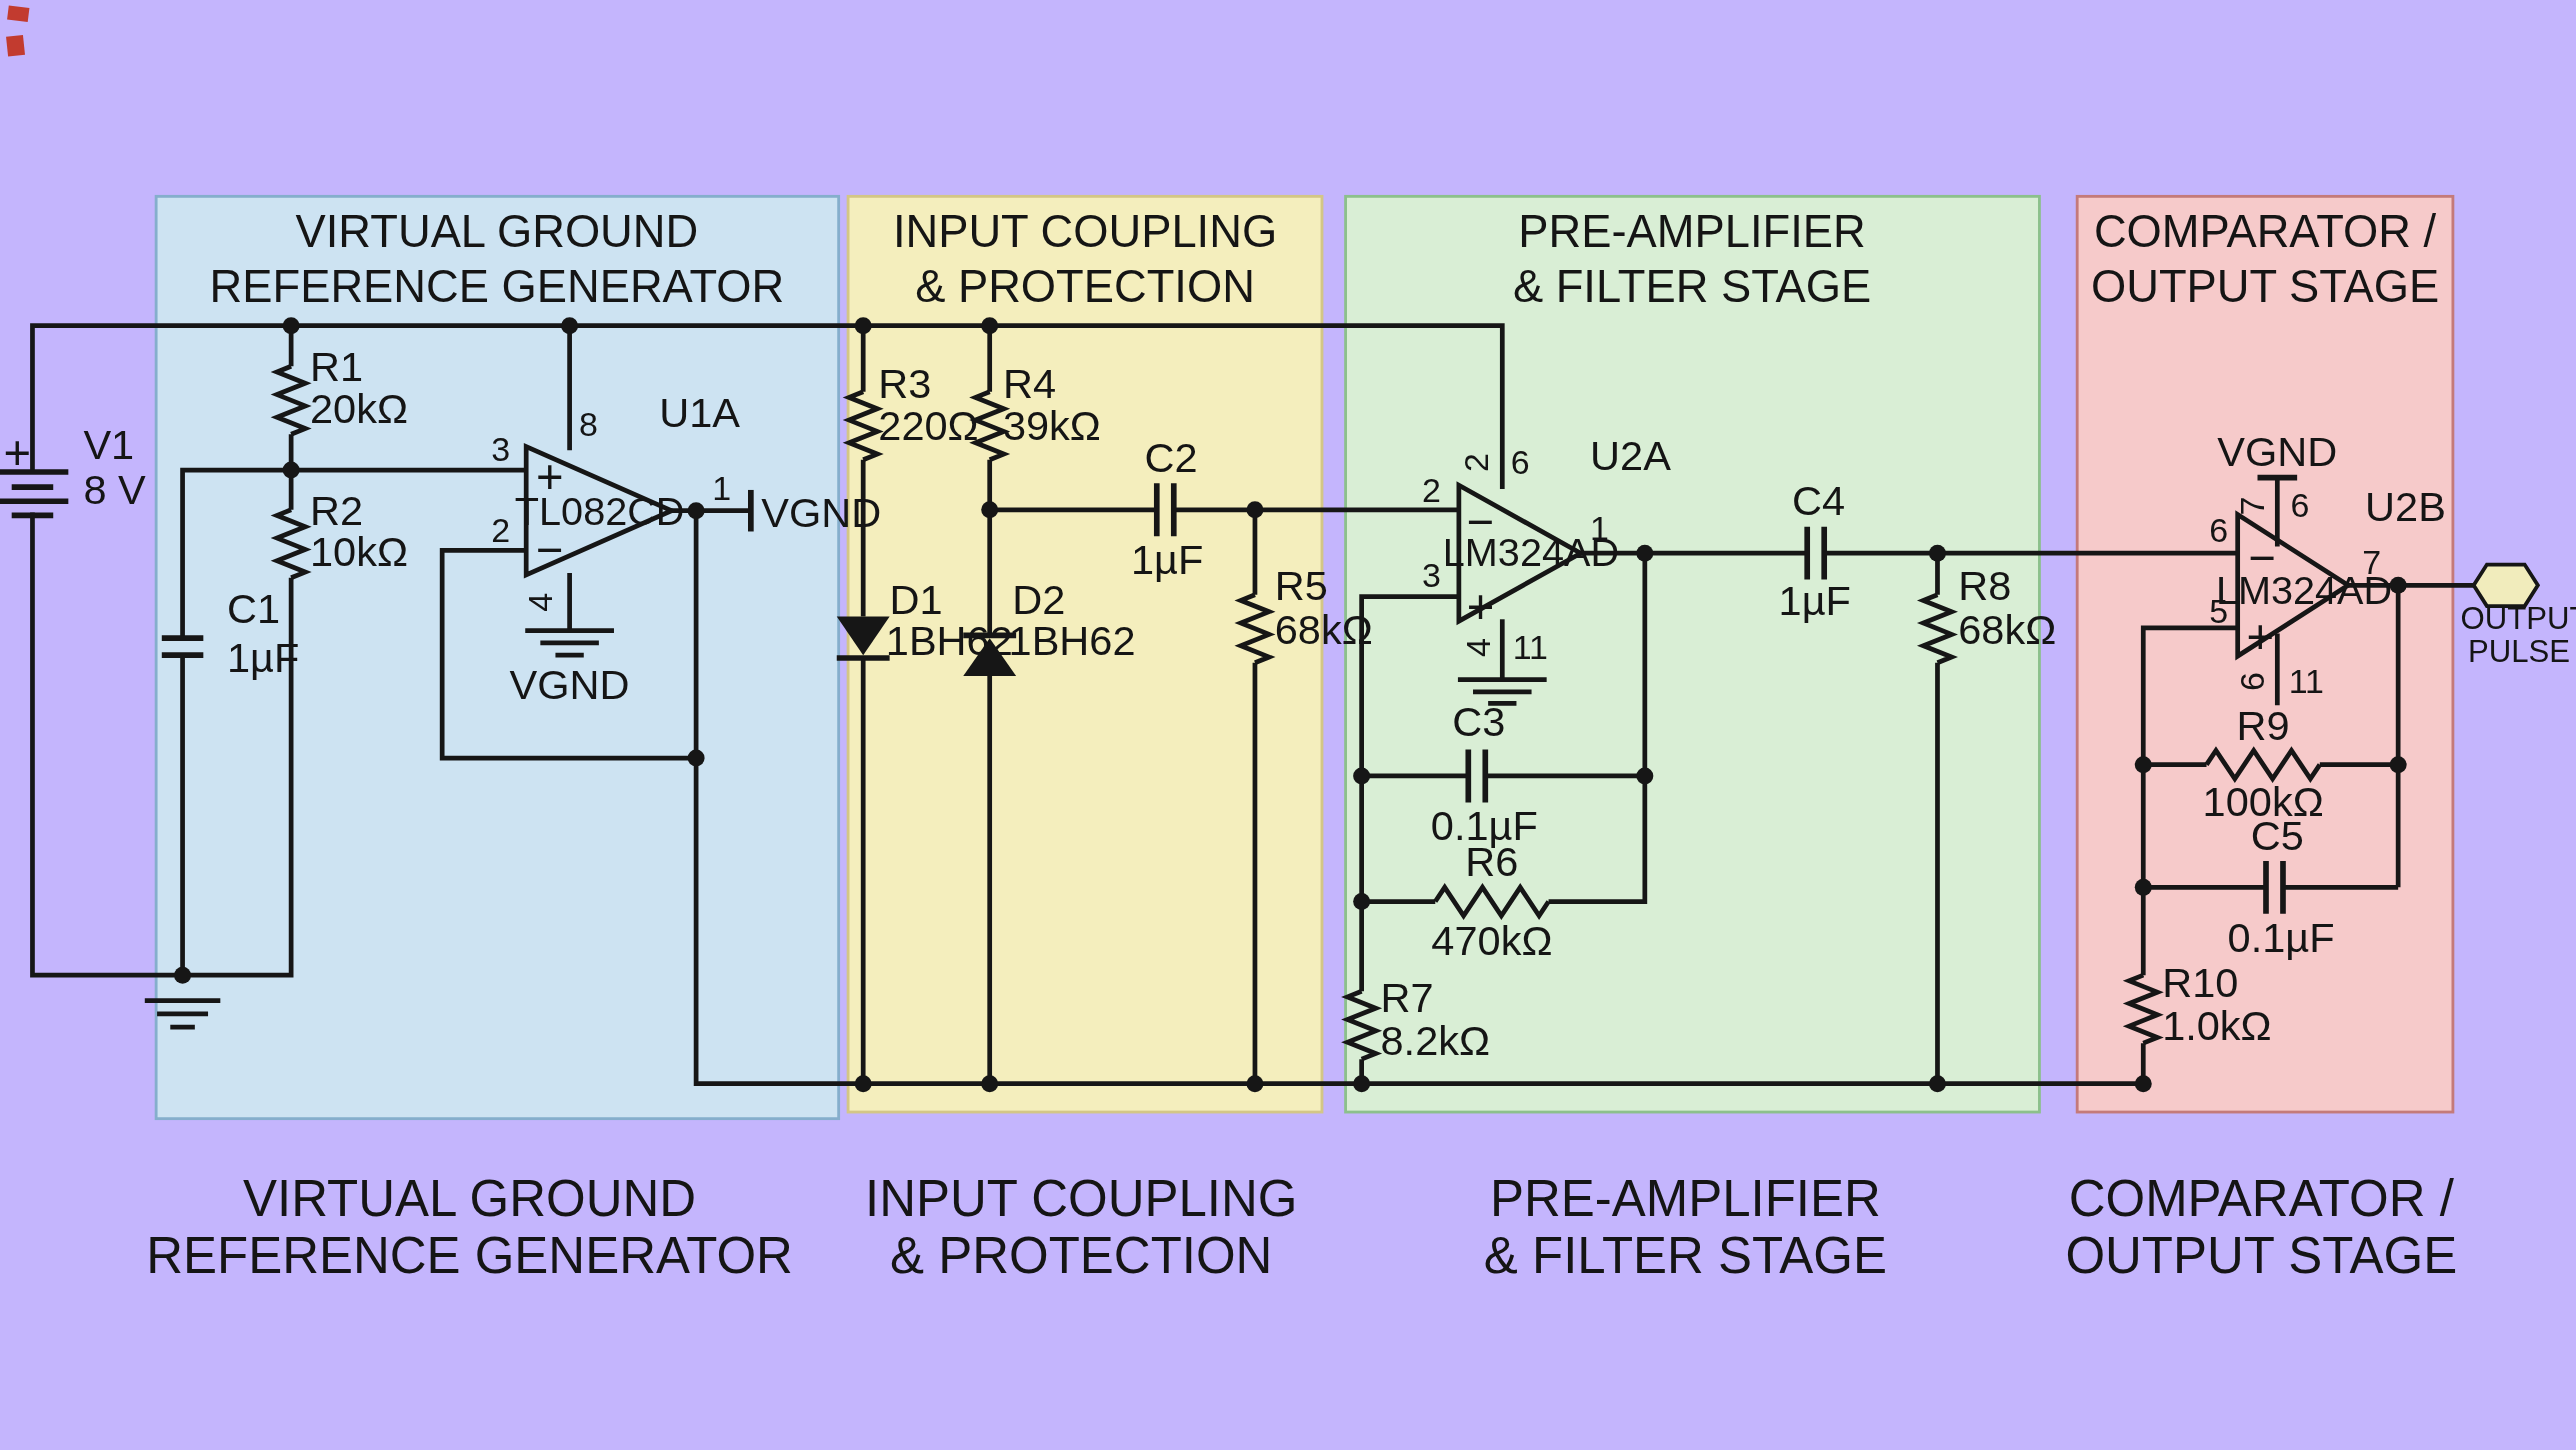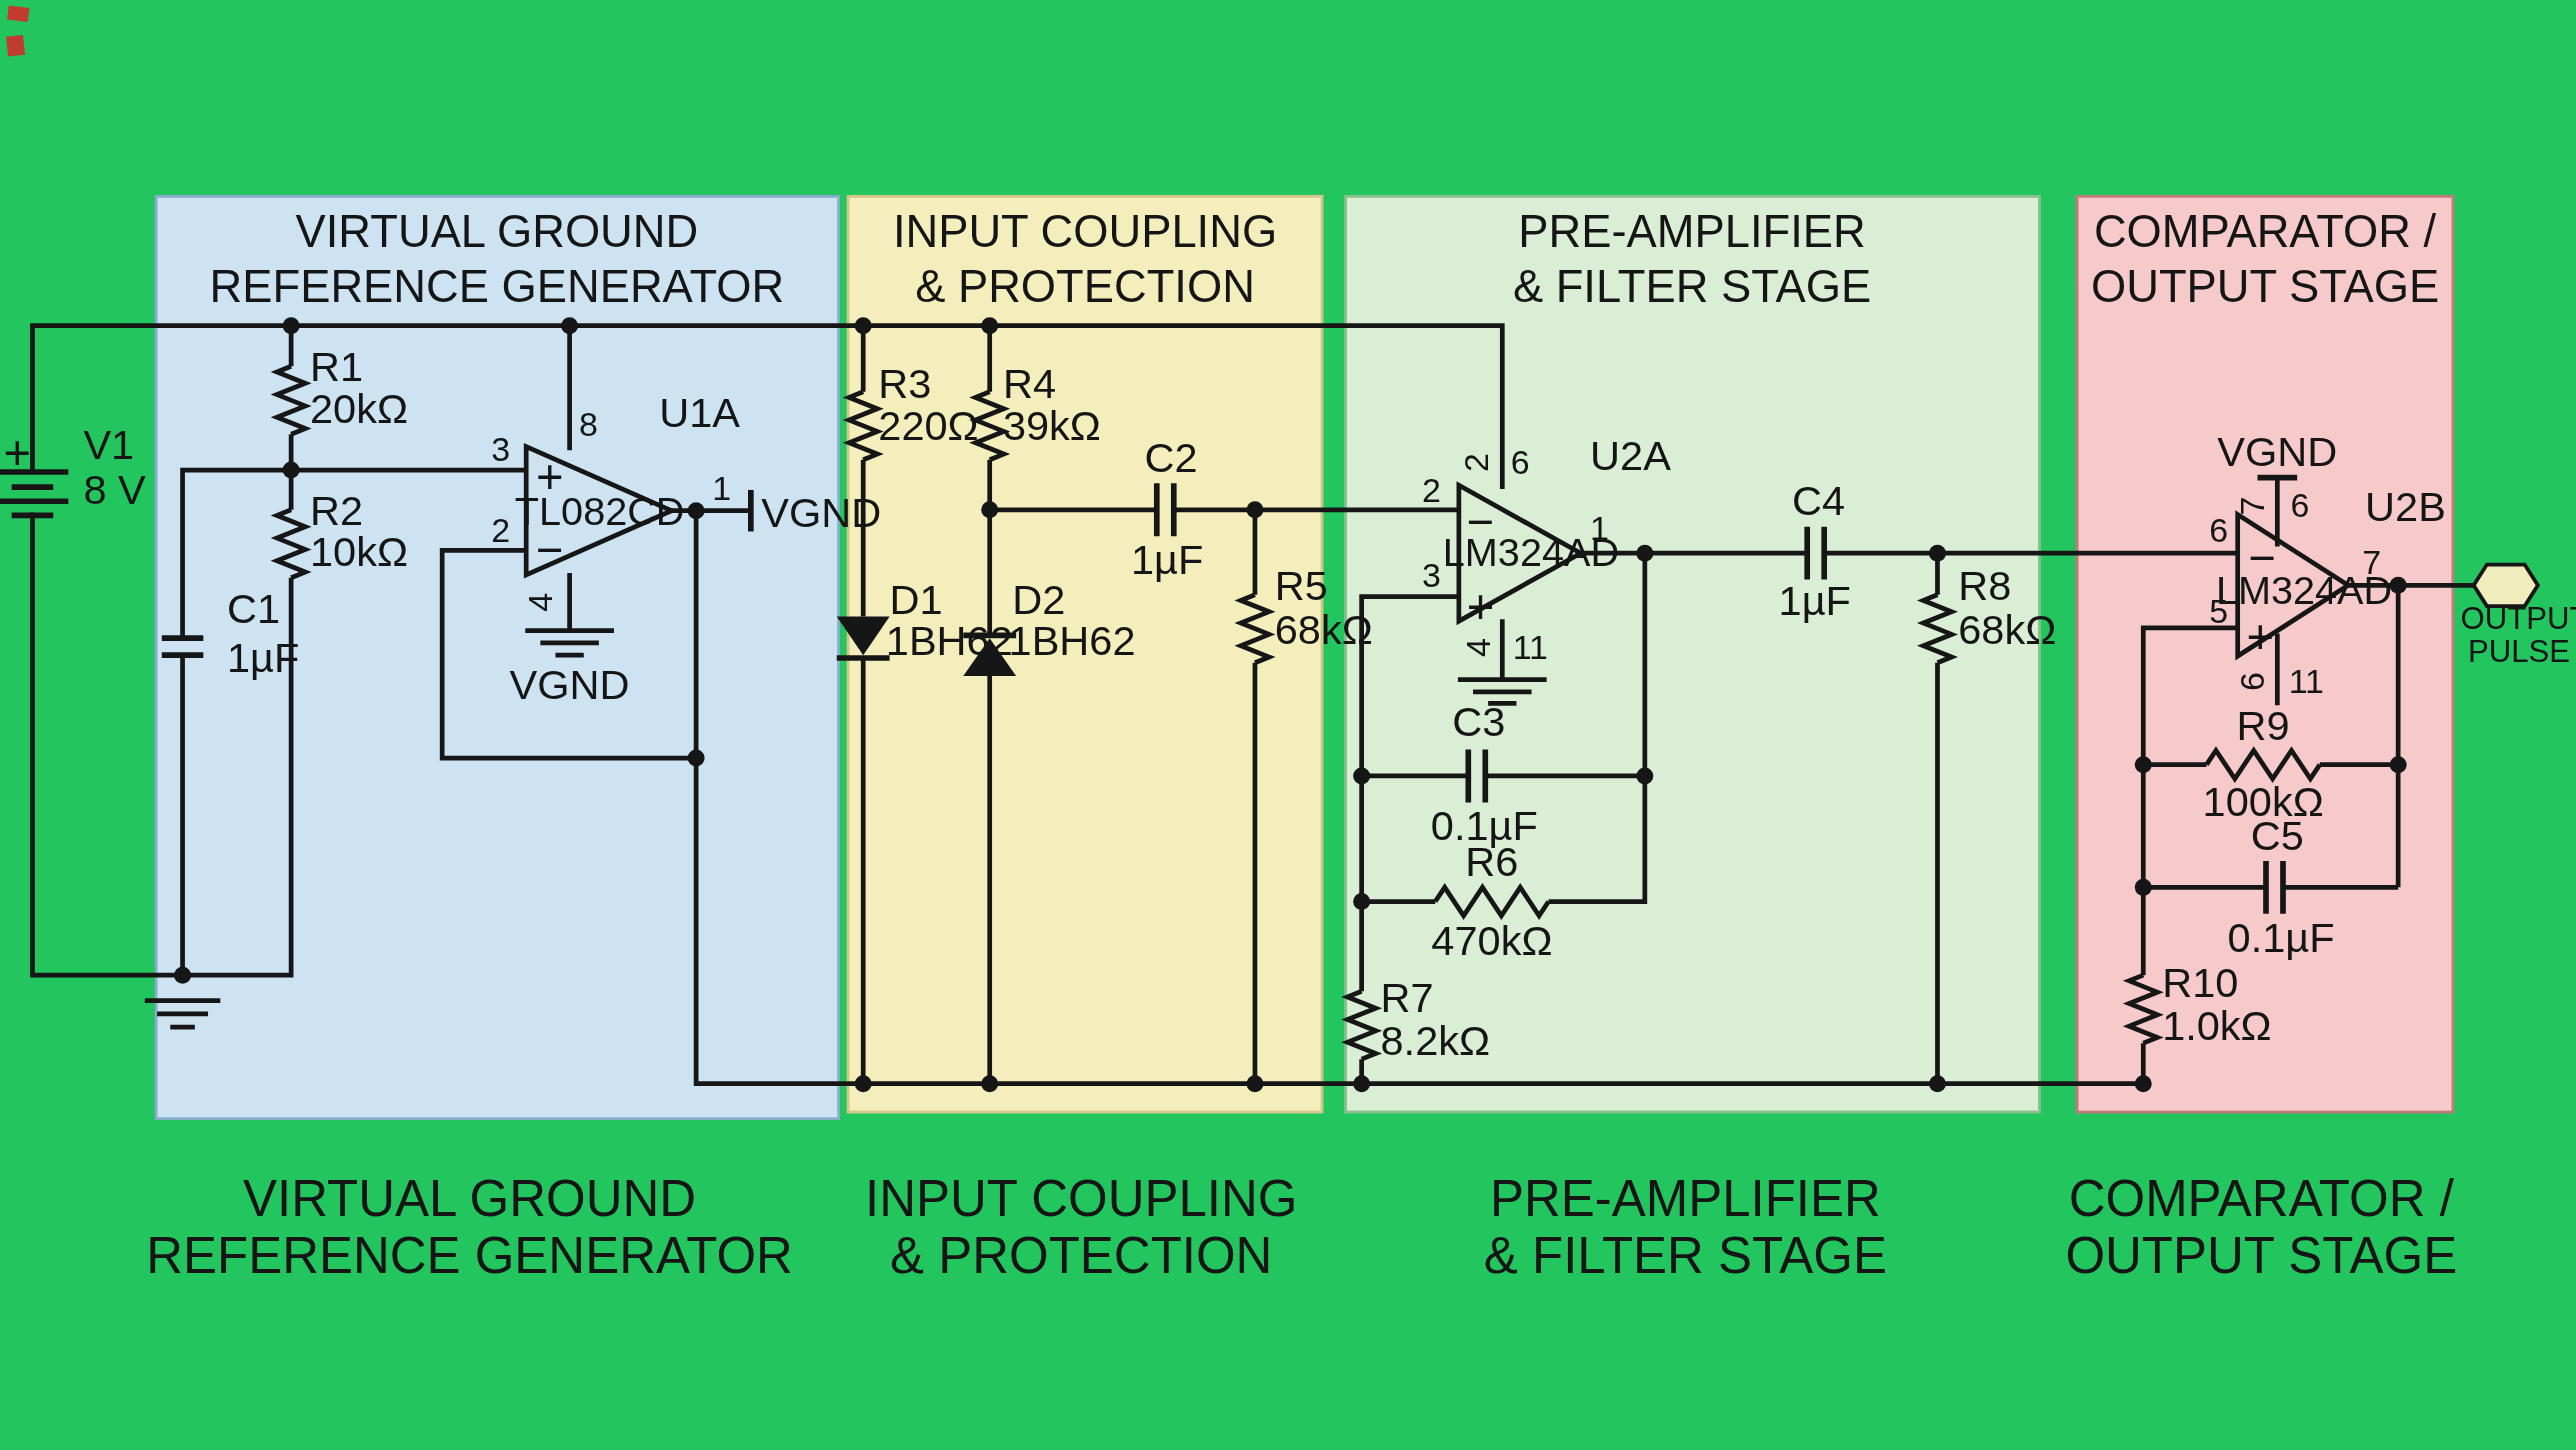--- a/index.html
+++ b/index.html
@@ -1,16 +1,16 @@
 <!DOCTYPE html>
 <html style="font-size:15px"><head>
 <meta charset="utf-8">
 <style>
   html,body{margin:0;padding:0;background:#f9f8f4;}
-  .stage{position:relative;width:2576px;height:1450px;background:#22c55e;overflow:hidden;}
+  .stage{position:relative;width:2576px;height:1450px;background:#c4b5fd;overflow:hidden;}
   svg{position:absolute;left:0;top:0;}
   text{font-family:"Liberation Sans",sans-serif;fill:#151515;}
   .hdr{font-size:48px;text-anchor:middle;letter-spacing:0px;}
   .cap{font-size:54px;text-anchor:middle;}
   .lbl{font-size:44px;}
   .mid{text-anchor:middle;}
   .pin{font-size:36px;}
   .part{font-size:42px;}
   .sgn{font-size:50px;}
   .out{font-size:33px;}

